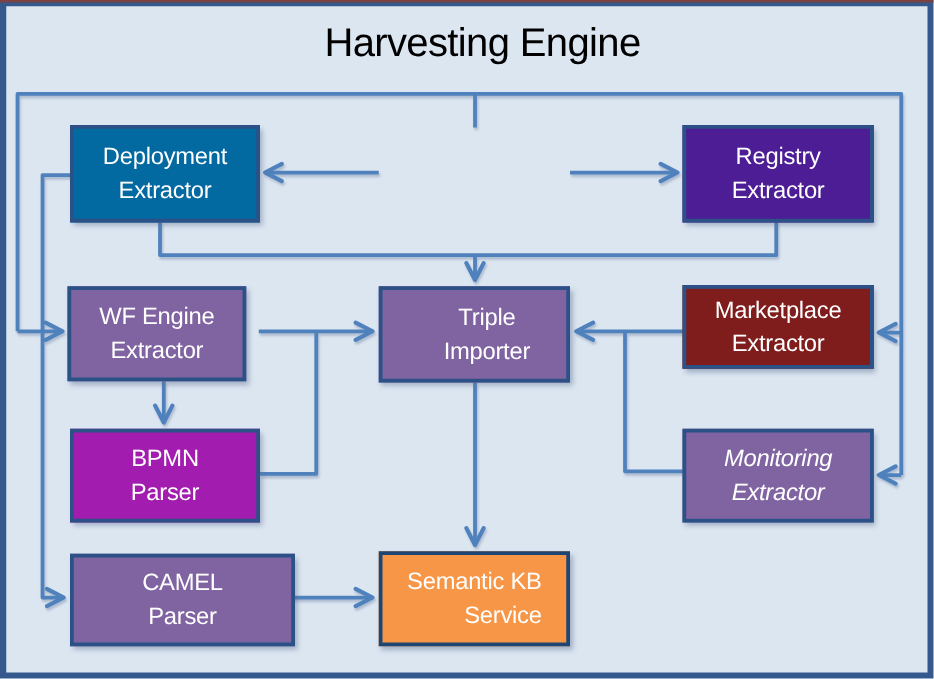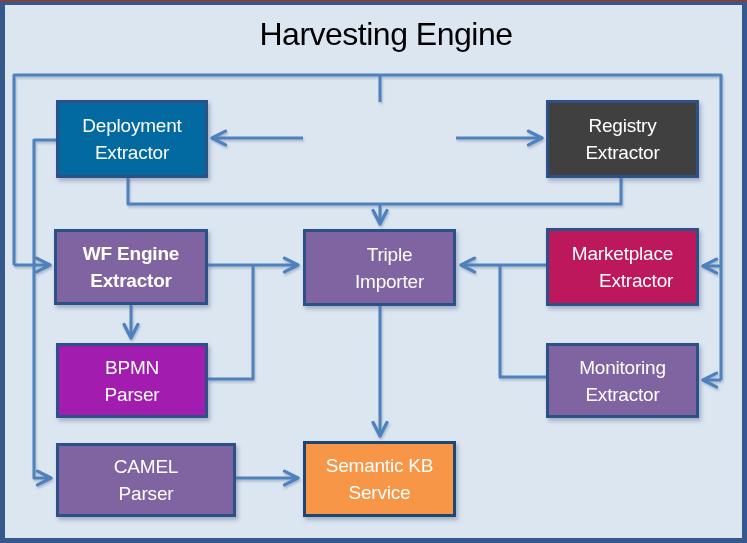--- a/index.html
+++ b/index.html
@@ -95,33 +95,33 @@
         <polyline points="547,377 500,377 500,265" class="edge" stroke="#4F81BD"></polyline>
         <polyline points="56,140 34,140 34,478 51,478" class="edge" stroke="#4F81BD" marker-end="url(#arrow)"></polyline>
         <polyline points="208,478 298,478" class="edge" stroke="#4F81BD" marker-end="url(#arrow)"></polyline>
         <polyline points="380,306 380,436" class="edge" stroke="#4F81BD" marker-end="url(#arrow)"></polyline>
       </g>
   </svg>
 
   <div class="node-layer" id="node-layer">
       <div class="node" style="left: 56px; top: 100px; width: 152px; height: 78px; color: rgb(255, 255, 255); background: #0369a1; border-color: rgb(43, 81, 134);">Deployment
 Extractor</div>
-      <div class="node" style="left: 546px; top: 100px; width: 153px; height: 78px; color: rgb(255, 255, 255); background: #404040; border-color: rgb(43, 81, 134);">Registry
+      <div class="node" style="left: 546px; top: 100px; width: 153px; height: 78px; color: rgb(255, 255, 255); background: #4c1d95; border-color: rgb(43, 81, 134);">Registry
 Extractor</div>
-      <div class="node" style="left: 54px; top: 229px; width: 154px; height: 76px; color: rgb(255, 255, 255); background: rgb(128, 100, 162); border-color: rgb(43, 81, 134); font-weight: bold;">WF Engine
+      <div class="node" style="left: 54px; top: 229px; width: 143px; height: 76px; color: rgb(255, 255, 255); background: rgb(128, 100, 162); border-color: rgb(43, 81, 134);">WF Engine
 Extractor</div>
       <div class="node" style="left: 303px; top: 229px; width: 153px; height: 77px; color: rgb(255, 255, 255); background: rgb(128, 100, 162); border-color: rgb(43, 81, 134); padding-left: 20px;">Triple
 Importer</div>
-      <div class="node" style="left: 546px; top: 228px; width: 153px; height: 78px; color: rgb(255, 255, 255); background: #be185d; border-color: rgb(43, 81, 134); text-align: right;">Marketplace
+      <div class="node" style="left: 546px; top: 228px; width: 153px; height: 67px; color: rgb(255, 255, 255); background: #7f1d1d; border-color: rgb(43, 81, 134);">Marketplace
 Extractor</div>
       <div class="node" style="left: 56px; top: 343px; width: 152px; height: 75px; color: rgb(255, 255, 255); background: #a21caf; border-color: rgb(43, 81, 134);">BPMN
 Parser</div>
-      <div class="node" style="left: 546px; top: 343px; width: 153px; height: 75px; color: rgb(255, 255, 255); background: rgb(128, 100, 162); border-color: rgb(43, 81, 134);">Monitoring
+      <div class="node" style="left: 546px; top: 343px; width: 153px; height: 75px; color: rgb(255, 255, 255); background: rgb(128, 100, 162); border-color: rgb(43, 81, 134); font-style: italic;">Monitoring
 Extractor</div>
       <div class="node" style="left: 56px; top: 443px; width: 180px; height: 74px; color: rgb(255, 255, 255); background: rgb(128, 100, 162); border-color: rgb(43, 81, 134);">CAMEL
 Parser</div>
-      <div class="node" style="left: 303px; top: 441px; width: 153px; height: 76px; color: rgb(255, 255, 255); background: rgb(247, 150, 70); border-color: rgb(31, 70, 114);">Semantic KB
+      <div class="node" style="left: 303px; top: 441px; width: 153px; height: 76px; color: rgb(255, 255, 255); background: rgb(247, 150, 70); border-color: rgb(31, 70, 114); text-align: right;">Semantic KB
 Service</div>
     </div>
 
   <div class="frame-border" style="border-color: rgb(53, 89, 141);"></div>
   <div class="frame-top-edge" style="background: rgb(122, 67, 66);"></div>
 </div>
 
 </body></html>

